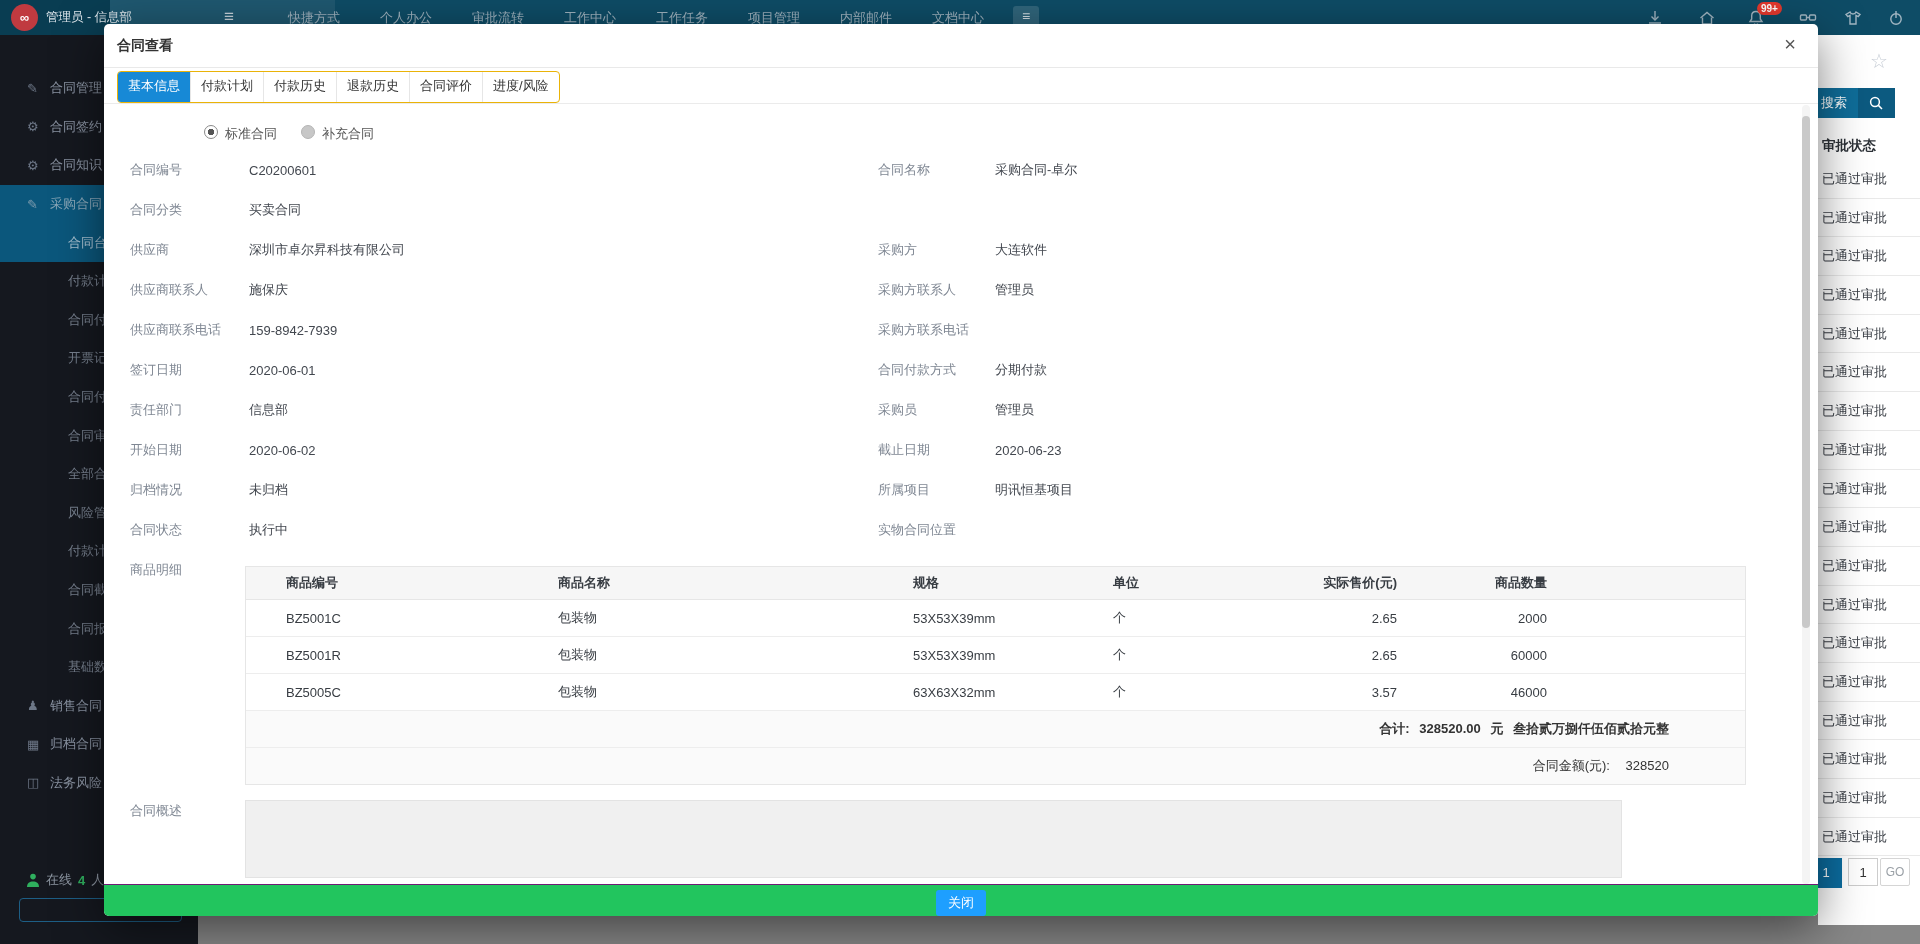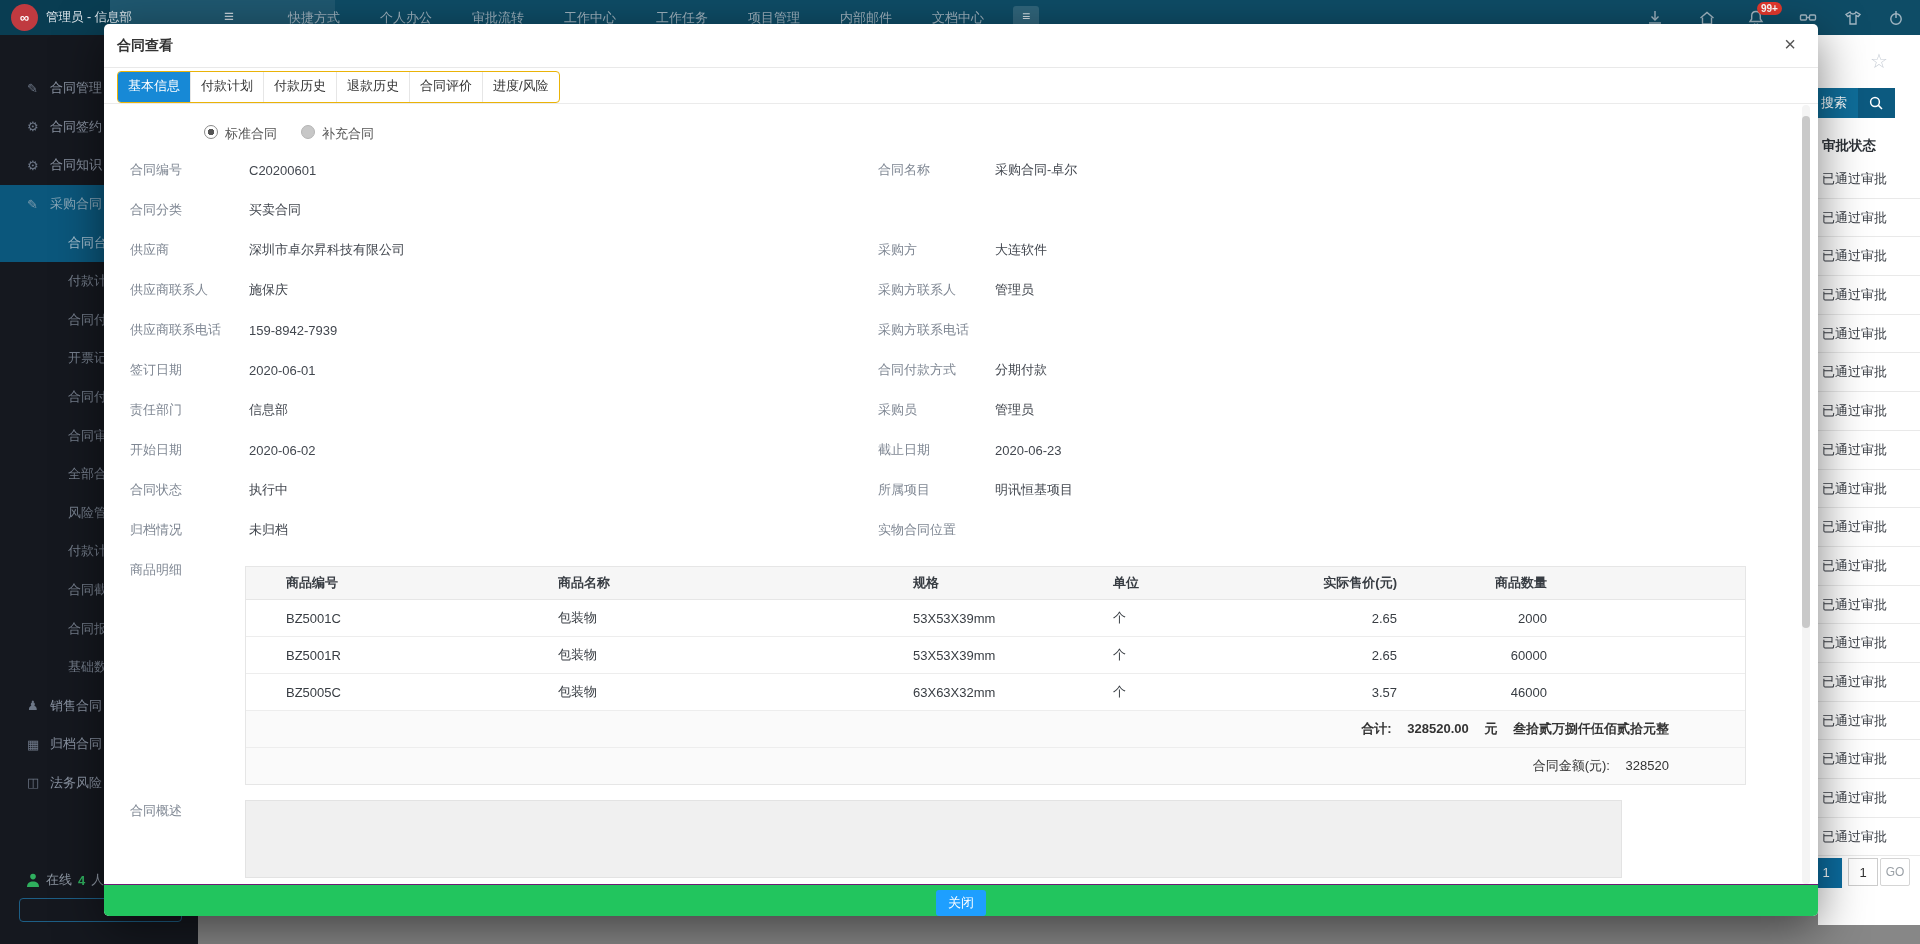--- a/index.html
+++ b/index.html
@@ -88,21 +88,21 @@
 
   .m-table{position:absolute;left:141px;top:542px;width:1501px;border:1px solid #e6e6e6;
            box-sizing:border-box;font-size:13px;color:#383d43;background:#c2410c;}
   .t-head,.t-row{display:grid;grid-template-columns:312px 355px 200px 160px 124px 150px 74px;align-items:center;}
   .t-head{height:32px;background:#f6f6f6;border-bottom:1px solid #e6e6e6;font-weight:bold;}
   .t-row{height:36px;border-bottom:1px solid #ededed;background:#fff;}
   .tc1{padding-left:40px;}
   .tc5,.tc6{text-align:right;}
   .t-total{height:36px;line-height:36px;background:#fafafa;text-align:right;padding-right:76px;
            border-bottom:1px solid #ededed;color:#333;}
-  .t-total .tt{margin-left:12px;font-weight:bold;}
+  .t-total .tt{margin-left:6px;font-weight:bold;}
   .t-amount{height:36px;line-height:36px;background:#fafafa;text-align:right;padding-right:76px;color:#333;}
   .t-amount .ta{margin-left:12px;}
 
   .m-overview-label{position:absolute;left:26px;top:778px;font-size:13px;color:#7f8793;}
   .m-overview{position:absolute;left:141px;top:776px;width:1377px;height:78px;background:#f0f0f0;
               border:1px solid #e3e3e3;box-sizing:border-box;}
   .m-footer{position:absolute;left:0;top:860px;width:100%;height:31px;border-top:1px solid #701a75;background:#22c55e;
             border-radius:0 0 5px 5px;}
   .m-closebtn{position:absolute;left:50%;top:5px;transform:translateX(-50%);background:#1e9fff;color:#fff;
               font-size:13px;height:26px;line-height:26px;padding:0 12px;border-radius:3px;border:none;cursor:pointer;
@@ -389,27 +389,27 @@
           <span class="flabel">责任部门</span>
           <span class="fvalue">信息部</span>
         </div>
 
         <div class="frow">
           <span class="flabel">开始日期</span>
           <span class="fvalue">2020-06-02</span>
         </div>
 
         <div class="frow">
+          <span class="flabel">归档情况</span>
+          <span class="fvalue">未归档</span>
+        </div>
+
+        <div class="frow">
           <span class="flabel">合同状态</span>
           <span class="fvalue">执行中</span>
-        </div>
-
-        <div class="frow">
-          <span class="flabel">归档情况</span>
-          <span class="fvalue">未归档</span>
         </div>
 
         <div class="frow">
           <span class="flabel">商品明细</span>
           <span class="fvalue"></span>
         </div>
       </div>
     <div class="m-right-rows">
 
         <div class="frow">

